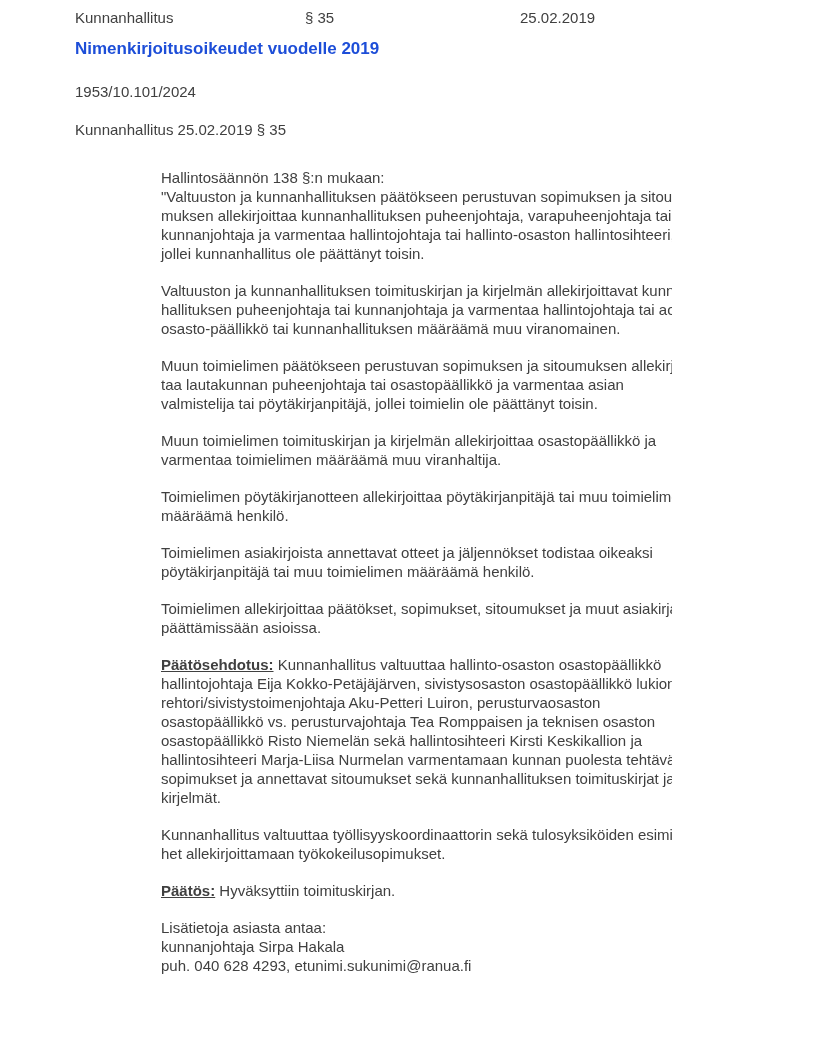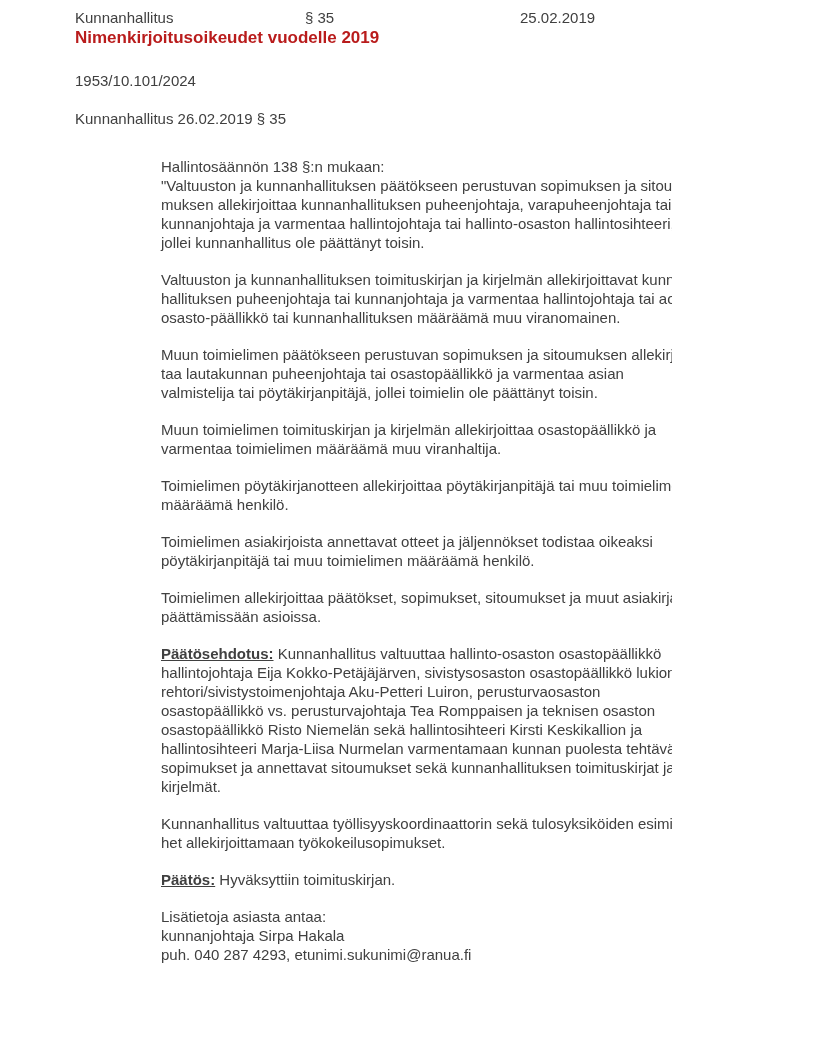--- a/index.html
+++ b/index.html
@@ -14,24 +14,25 @@
     font-size: 15px;
     line-height: 19px;
     padding: 8px 3px 0 75px;
     overflow: hidden;
   }
   .header-row { white-space: nowrap; }
   .h-committee { display: inline-block; width: 230px; }
   .h-section   { display: inline-block; width: 215px; }
   .h-date      { display: inline-block; }
   .title {
+    margin-top: 11px;
     font-size: 17px;
     line-height: 21px;
     font-weight: 700;
-    color: #b91c1c;
+    color: #1d4ed8;
   }
   .meta  { margin-top: 23px; }
   .meta2 { margin-top: 19px; }
   .body-block {
     margin-left: 80px;
     margin-top: 29px;
     width: 640px;
   }
   .para {
     white-space: pre-line;
@@ -49,21 +50,21 @@
 <div class="page">
 
   <div class="header-row">
     <span class="h-committee">Kunnanhallitus</span><span class="h-section">§ 35</span><span class="h-date">25.02.2019</span>
   </div>
 
   <h1 class="title">Nimenkirjoitusoikeudet vuodelle 2019</h1>
 
   <div class="meta">1953/10.101/2024</div>
 
-  <div class="meta meta2">Kunnanhallitus 26.02.2019 § 35</div>
+  <div class="meta meta2">Kunnanhallitus 25.02.2019 § 35</div>
 
   <div class="body-block">
     <div class="para">Hallintosäännön 138 §:n mukaan:
 "Valtuuston ja kunnanhallituksen päätökseen perustuvan sopimuksen ja sitou-
 muksen allekirjoittaa kunnanhallituksen puheenjohtaja, varapuheenjohtaja tai
 kunnanjohtaja ja varmentaa hallintojohtaja tai hallinto-osaston hallintosihteeri,
 jollei kunnanhallitus ole päättänyt toisin.</div>
     <div class="para">Valtuuston ja kunnanhallituksen toimituskirjan ja kirjelmän allekirjoittavat kunnan-
 hallituksen puheenjohtaja tai kunnanjohtaja ja varmentaa hallintojohtaja tai ao.
 osasto-päällikkö tai kunnanhallituksen määräämä muu viranomainen.</div>
@@ -84,16 +85,16 @@
 osastopäällikkö vs. perusturvajohtaja Tea Romppaisen ja teknisen osaston
 osastopäällikkö Risto Niemelän sekä hallintosihteeri Kirsti Keskikallion ja
 hallintosihteeri Marja-Liisa Nurmelan varmentamaan kunnan puolesta tehtävät
 sopimukset ja annettavat sitoumukset sekä kunnanhallituksen toimituskirjat ja
 kirjelmät.</span></p>
     <div class="para">Kunnanhallitus valtuuttaa työllisyyskoordinaattorin sekä tulosyksiköiden esimie-
 het allekirjoittamaan työkokeilusopimukset.</div>
     <p class="para"><span class="label">Päätös:</span><span> Hyväksyttiin toimituskirjan.</span></p>
     <div class="para">Lisätietoja asiasta antaa:
 kunnanjohtaja Sirpa Hakala
-puh. 040 287 4293, etunimi.sukunimi@ranua.fi</div>
+puh. 040 628 4293, etunimi.sukunimi@ranua.fi</div>
   </div>
 
 </div>
 
 </body></html>

